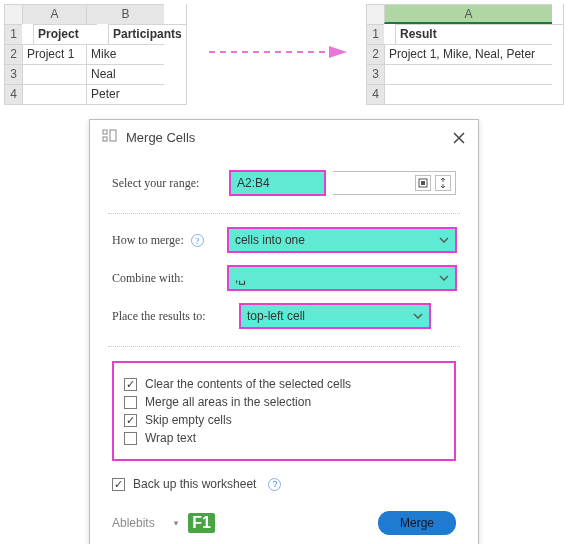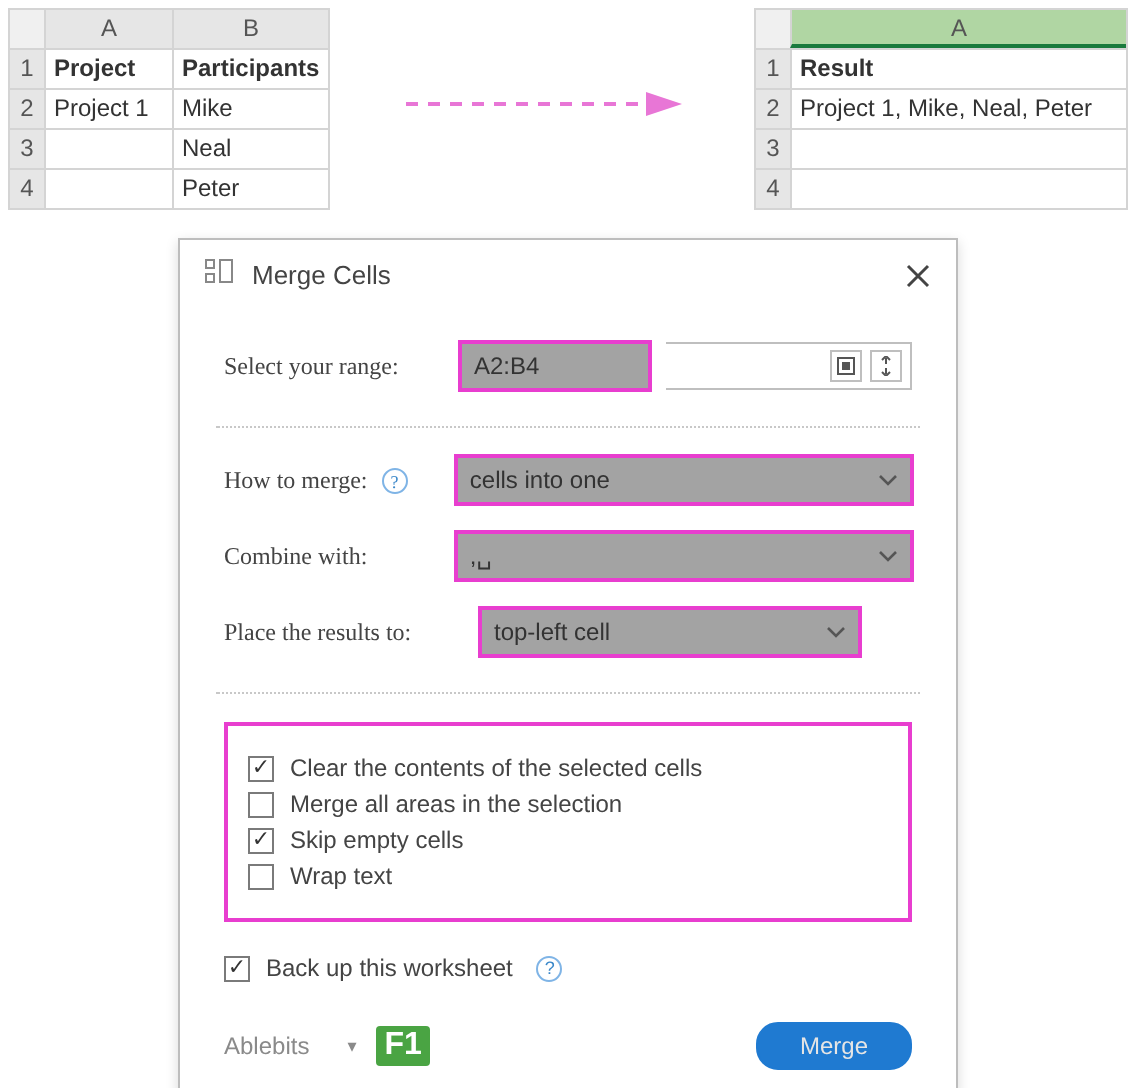--- a/index.html
+++ b/index.html
@@ -54,21 +54,21 @@
     color: #555;
   }
   .rowh {
     width: 18px;
     background: var(--header-bg);
     text-align: center;
     color: #555;
     padding: 0;
   }
   .cell { background: #fff; }
-  .bold { font-weight: 600; }
+  .bold { font-weight: 600; margin-left: 11px; }
   .sheet-left .colh.A { width: 64px; }
   .sheet-left .colh.B { width: 78px; }
   .sheet-left .cell.A { width: 64px; }
   .sheet-left .cell.B { width: 78px; }
   .sheet-right .colh.A { width: 168px; }
   .sheet-right .cell.A { width: 168px; }
   .colh.sel {
     background: var(--sel-header-bg);
     border-bottom: 2px solid var(--sel-border);
     height: 20px;
@@ -97,21 +97,21 @@
   .close-x {
     width: 18px; height:18px; display:flex;align-items:center;justify-content:center;
     cursor:pointer; color:#444;
   }
   .dlg-body { padding: 4px 22px 12px 22px; }
   .row { display:flex; align-items:center; margin-top: 14px; gap: 8px; }
   .label { width: 110px; color: #444; font-family: Liberation Serif, serif; }
   .combo, .txtbox {
     height: 24px;
     border: 1px solid #bfbfbf;
-    background:#a3a3a3;
+    background:#5eead4;
     display:flex; align-items:center;
     padding: 0 6px;
     font-size: 12px;
     color:#333;
   }
   .txtbox { width: 95px; }
   .range-extra {
     height:24px; border:1px solid #bfbfbf; border-left:none;
     flex:1;
     display:flex; align-items:center; justify-content:flex-end;
@@ -166,21 +166,21 @@
     padding: 1px 4px; border-radius:2px;
   }
   .footer .spacer { flex:1; }
   .btn {
     height: 24px; min-width: 78px; padding: 0 14px;
     border:1px solid #a9a9a9; background:#fff; color:#333;
     display:flex;align-items:center;justify-content:center;
     cursor:pointer; font-size:12px;
   }
   .btn.primary {
-    background: var(--btn-blue); border-color: var(--btn-blue); color:#e5e5e5;border-radius:11px;
+    background: var(--btn-blue); border-color: var(--btn-blue); color:#0f172a;border-radius:11px;
   }
   .meta-gap { height: 12px; }
 </style>
 </head>
 <body>
 
 <div class="top">
 
   <div class="sheet sheet-left">
     <div class="sheet-row">

